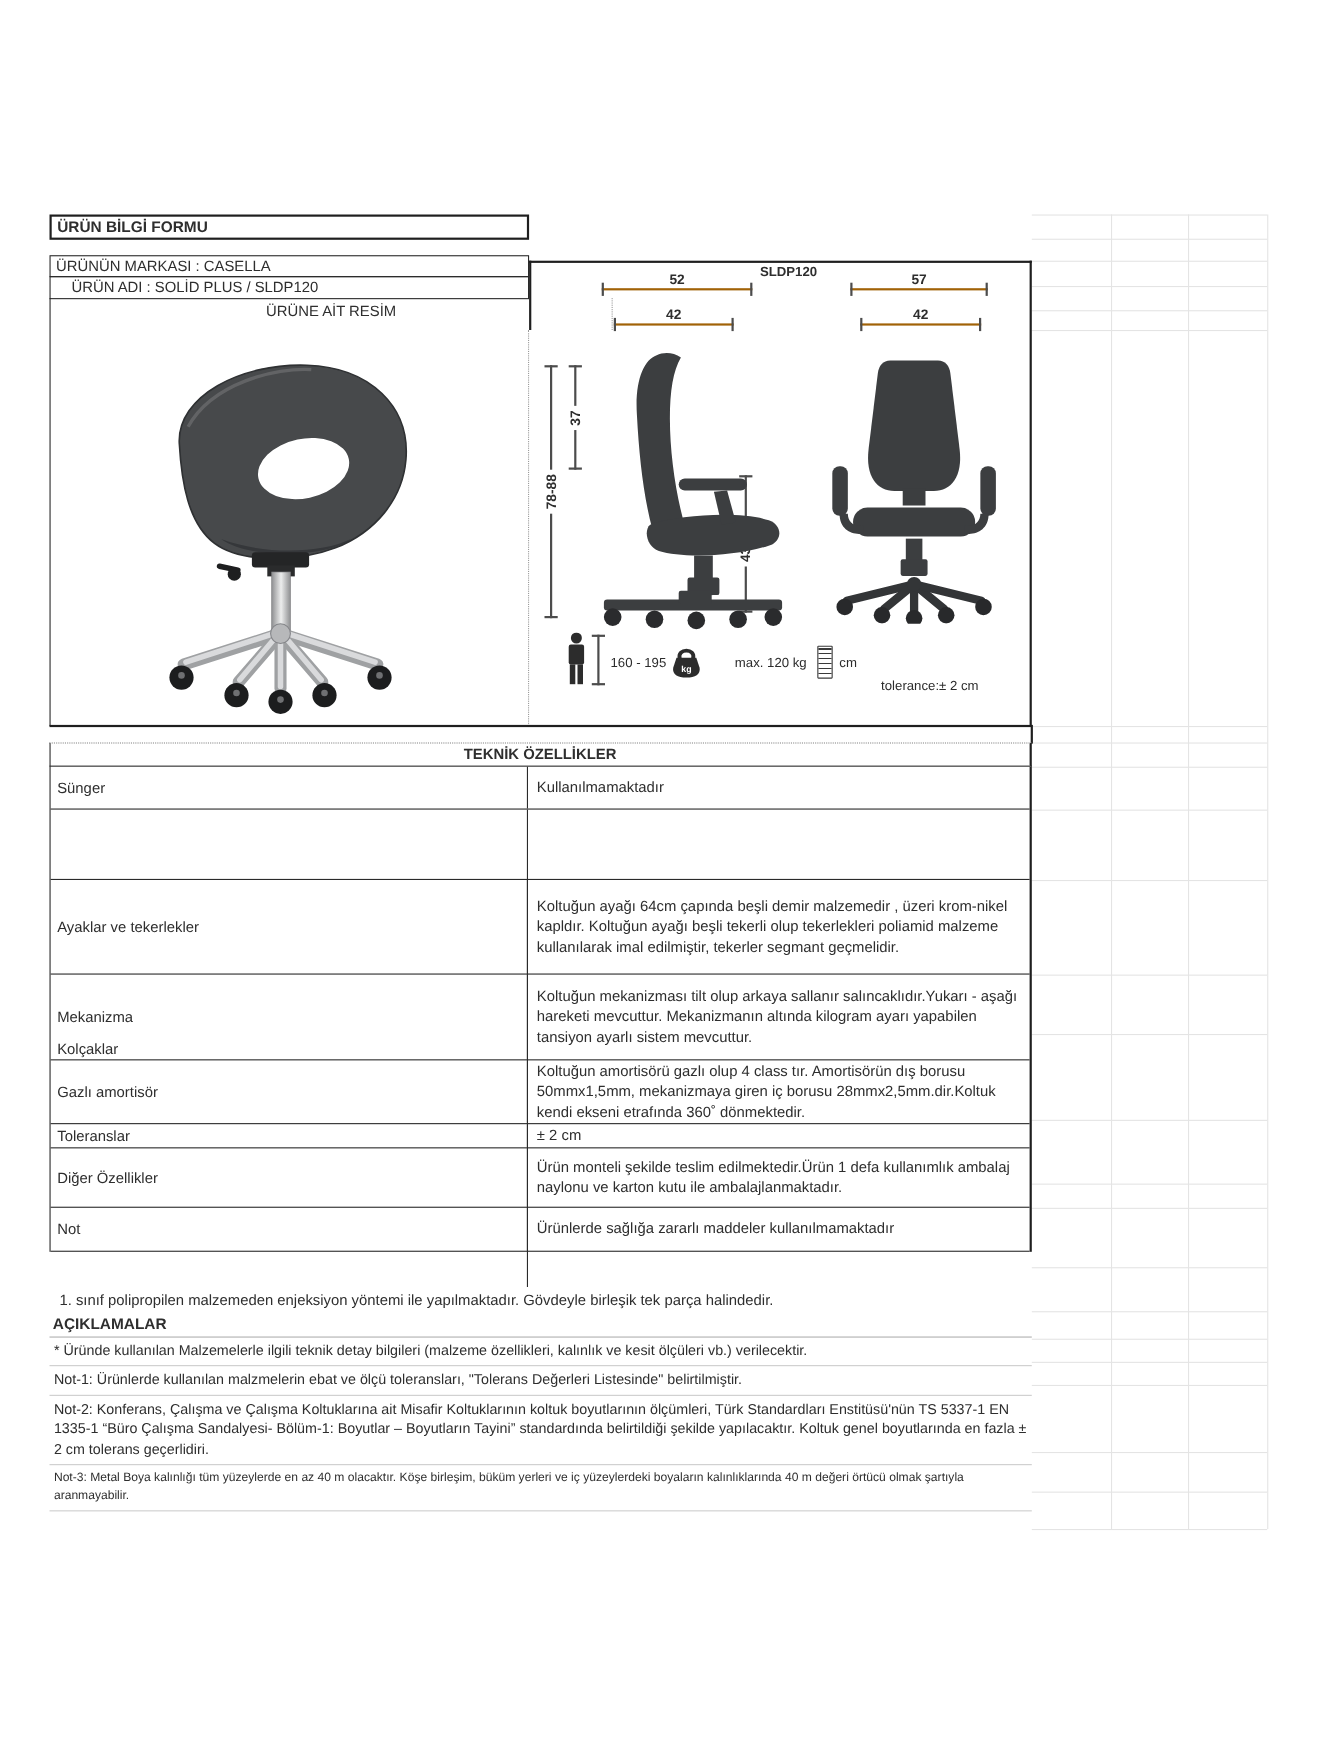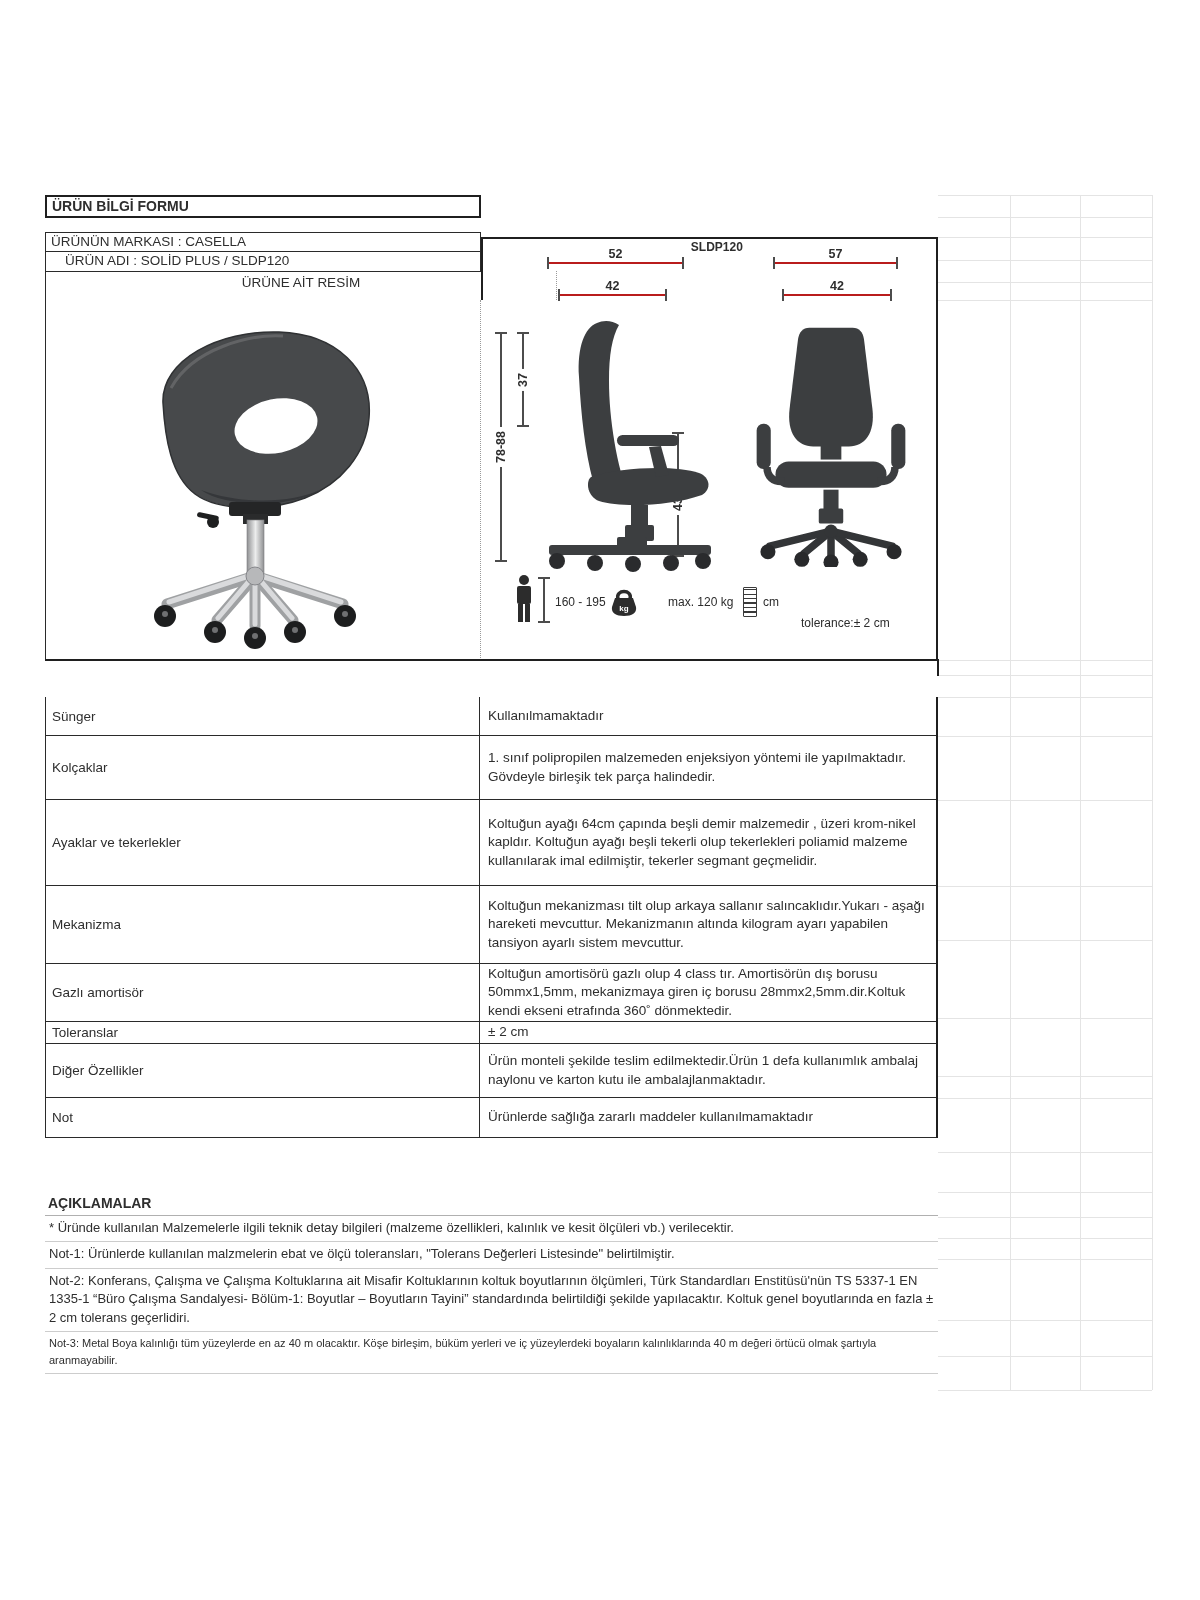--- a/index.html
+++ b/index.html
@@ -20,21 +20,21 @@
                 border-right:1px dotted #9a9a9a;font-size:13.5px;text-align:center;line-height:24px;}
   .image-area{left:45px;top:300px;width:436px;height:360px;border-left:1.5px solid #2a2a2a;
               border-right:1px dotted #9a9a9a;}
   
   .diagram-box{left:481px;top:237px;width:457px;height:423px;border-top:2px solid #1f1f1f;
                border-right:2px solid #1f1f1f;}
   .dseg{left:481px;top:237px;width:2px;height:63px;background:#1f1f1f;}
   .model-title{position:absolute;left:50%;top:1px;transform:translateX(-34%);
                font-weight:bold;font-size:12px;}
   
-  .hdim{position:absolute;height:2px;background:#b91c1c;}
+  .hdim{position:absolute;height:2px;background:#a16207;}
   .hdim::before,.hdim::after{content:"";position:absolute;top:-5px;width:2px;height:12px;background:#4c4c4c;}
   .hdim::before{left:0;}.hdim::after{right:0;}
   .hdim .lbl{position:absolute;bottom:3px;left:50%;transform:translateX(-50%);
              font-weight:bold;font-size:12.5px;background:#fff;padding:0 2px;}
   
   .vdim{position:absolute;width:2px;background:#4c4c4c;}
   .vdim::before,.vdim::after{content:"";position:absolute;left:-5px;width:12px;height:2px;background:#4c4c4c;}
   .vdim::before{top:0;}.vdim::after{bottom:0;}
   .vdim .lbl{position:absolute;top:50%;left:1px;transform:translate(-50%,-50%) rotate(-90deg);
              white-space:nowrap;font-weight:bold;font-size:12.5px;background:#fff;padding:0 4px;}
@@ -47,21 +47,21 @@
   
   .teknik-header{left:45px;top:675px;width:893px;height:22px;border-top:1.5px dotted #808080;
                  border-bottom:1.5px solid #2a2a2a;border-left:1.5px solid #2a2a2a;border-right:2px solid #1f1f1f;
                  text-align:center;font-weight:bold;font-size:13.5px;line-height:19px;}
   .spec-rows{left:45px;top:697px;width:893px;border-left:1.5px solid #2a2a2a;border-right:2px solid #1f1f1f;}
   .srow{display:flex;border-bottom:1.5px solid #2a2a2a;box-sizing:border-box;}
   .srow .slbl{width:434px;flex:0 0 434px;border-right:1.5px solid #2a2a2a;display:flex;align-items:center;
               padding:2px 4px 2px 6px;box-sizing:border-box;font-size:13.5px;}
   .srow .sval{flex:1;display:flex;align-items:center;padding:3px 6px 3px 8px;box-sizing:border-box;
               font-size:13.5px;line-height:1.36;}
-  .h0{height:39px;}.h1{height:64px;}.h2{height:86px;}.h3{height:54px;}.h4{height:78px;}
+  .h0{height:39px;}.h1{height:64px;flex-direction:column;}.h2{height:86px;}.h3{height:54px;}.h4{height:78px;}
   .h5{height:58px;}.h6{height:22px;}.h7{height:54px;}.h8{height:40px;}
   
   .notes-sec{left:45px;top:1192px;width:893px;}
   .notes-title{font-weight:bold;font-size:14px;line-height:23px;height:24px;
                border-bottom:1px solid #b0b0b0;padding-left:3px;box-sizing:border-box;}
   .note{border-bottom:1px solid #cdcdcd;padding:3px 4px 4px 4px;font-size:13px;line-height:1.42;}
   .note:last-child{font-size:11px;line-height:1.55;}
   svg{display:block;}
 </style>
 </head>
@@ -252,20 +252,21 @@
       <text x="13" y="24" text-anchor="middle" font-size="8" font-weight="bold" fill="#ffffff">kg</text>
     </svg>
     <div class="icon-text" style="left:163px;top:356px;padding-left:24px;">max. 120 kg</div>
 
     <div class="ruler" style="left:262px;top:348px;"></div>
     <div class="icon-text" style="left:282px;top:356px;">cm</div>
     <div class="icon-text" style="left:320px;top:377px;">tolerance:± 2 cm</div>
   </div>
   <div class="abs dseg"></div>
 
+  <div class="abs teknik-header">TEKNİK ÖZELLİKLER</div>
   <div class="abs spec-rows">
     <div class="srow h0">
       <div class="slbl">Sünger</div>
       <div class="sval">Kullanılmamaktadır</div>
       </div>
     <div class="srow h1">
       <div class="slbl">Kolçaklar</div>
       <div class="sval">1. sınıf polipropilen malzemeden enjeksiyon yöntemi ile yapılmaktadır. Gövdeyle birleşik tek parça halindedir.</div>
       </div>
     <div class="srow h2">

